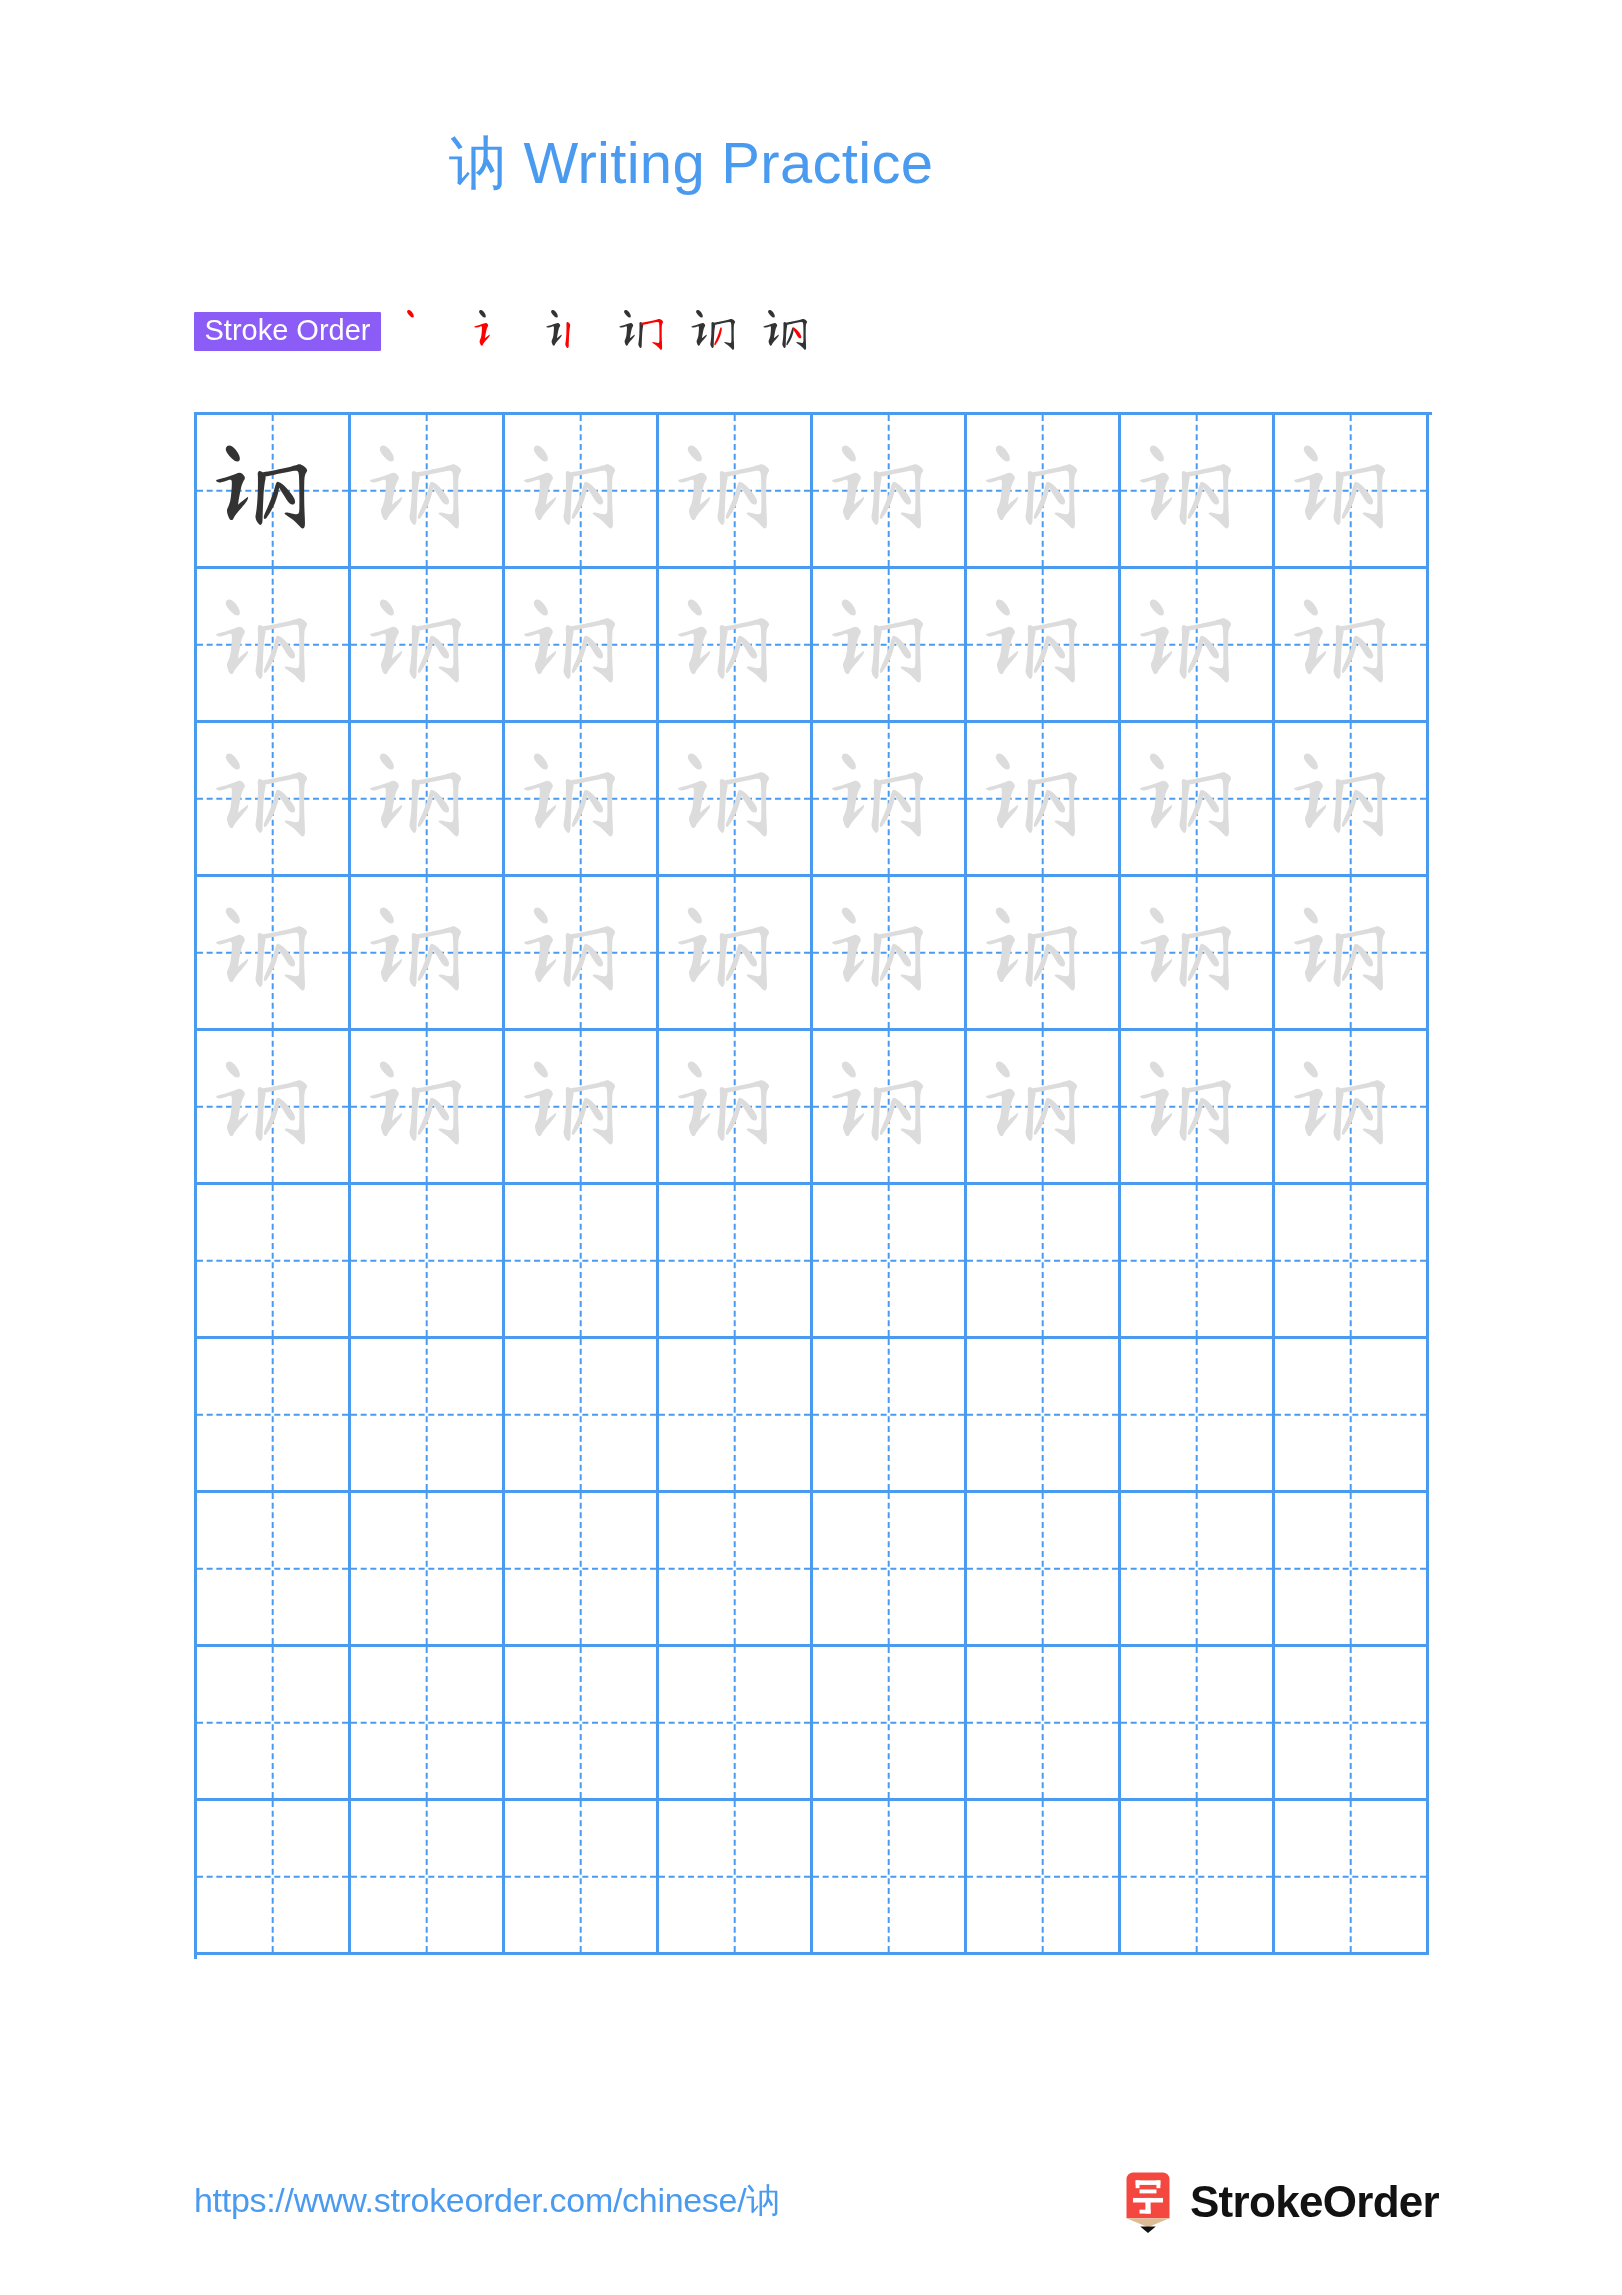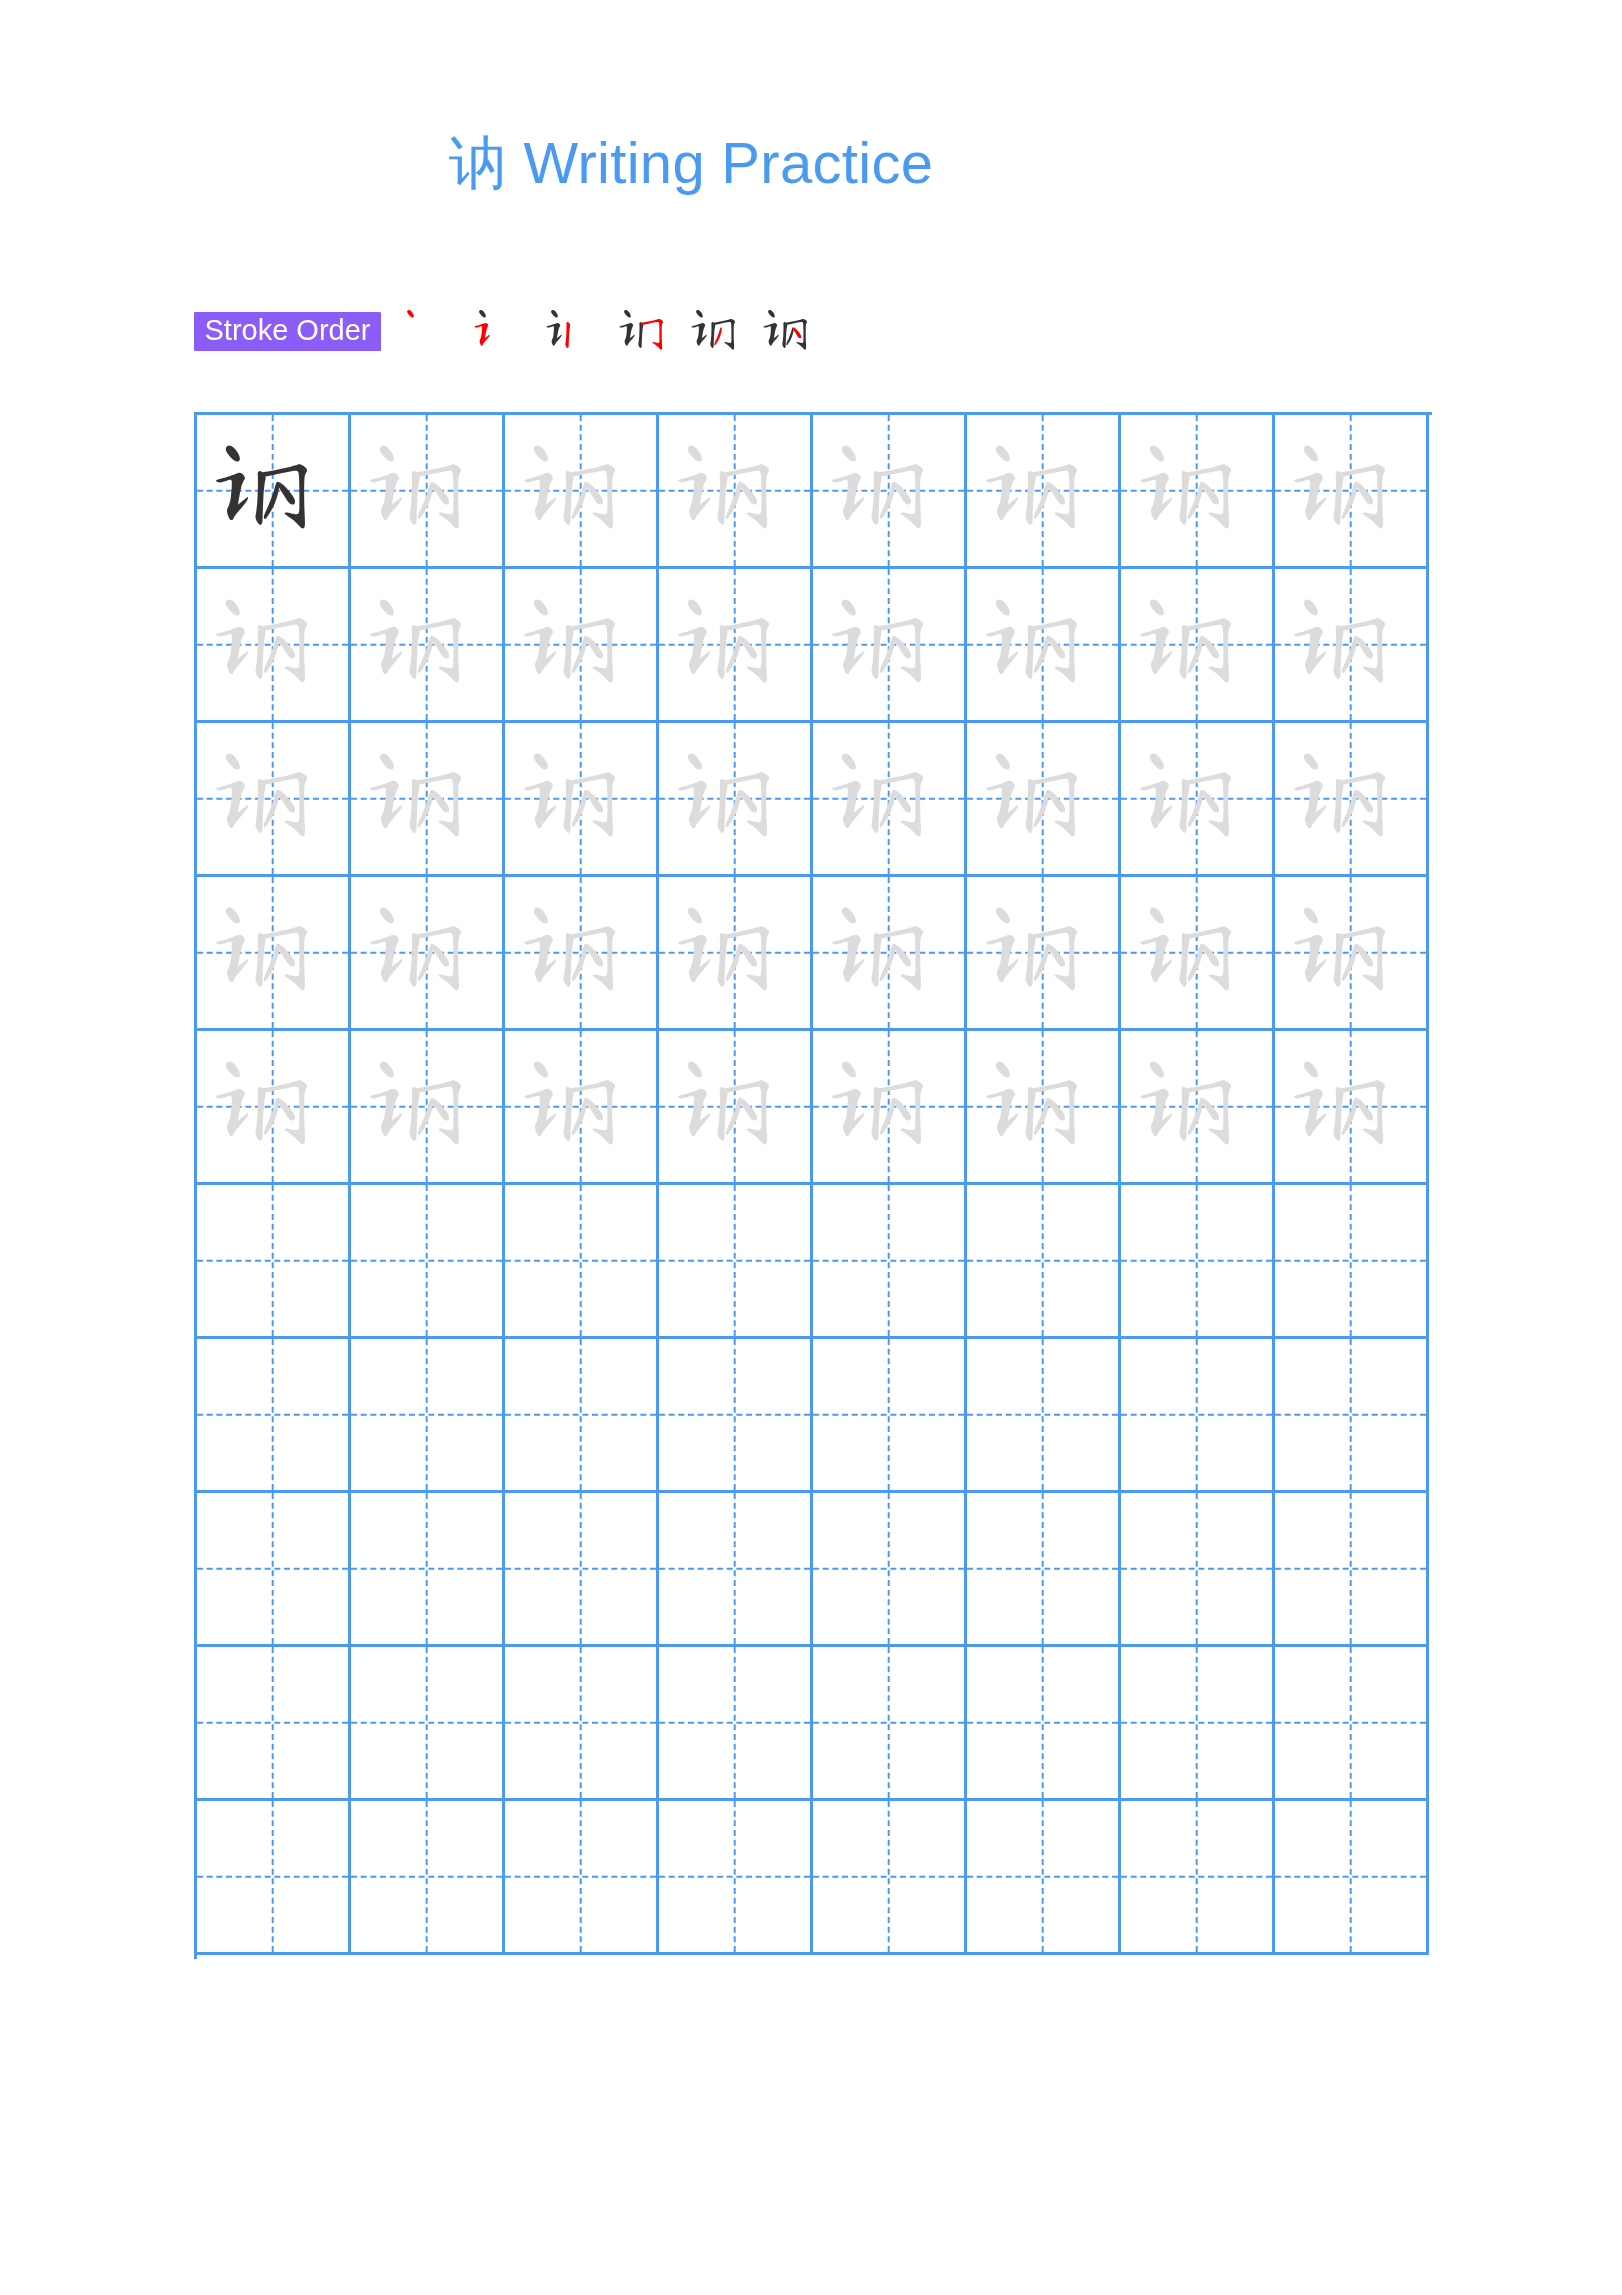--- a/index.html
+++ b/index.html
@@ -730,14 +730,32 @@
     <div class="grid-cell"></div>
     <div class="grid-cell"></div>
     <div class="grid-cell"></div>
     <div class="grid-cell"></div>
     <div class="grid-cell"></div>
     <div class="grid-cell"></div>
     <div class="grid-cell"></div>
   </div>
 
 <div id="footer">
+  <a id="footer-url" href="#" style="text-decoration:none;">https://www.strokeorder.com/chinese/讷</a>
+  <div id="footer-brand">
+    <svg id="brand-logo-icon" viewBox="0 0 86 96">
+      <path d="M10 12 a10 10 0 0 1 10 -10 h46 a10 10 0 0 1 10 10 v60 h-66 z" fill="#f4473f"></path>
+      <path d="M10 72 h66 l-33 14 z" fill="#dfbb94"></path>
+      <path d="M31 85 h24 l-12 10 z" fill="#111111"></path>
+      <g fill="#ffffff">
+        <rect x="24" y="14" width="38" height="7"></rect>
+        <rect x="24" y="14" width="6" height="12"></rect>
+        <rect x="56" y="14" width="6" height="12"></rect>
+        <rect x="30" y="28" width="26" height="6"></rect>
+        <rect x="20" y="41" width="46" height="7"></rect>
+        <rect x="39" y="41" width="8" height="24"></rect>
+        <rect x="30" y="59" width="17" height="6"></rect>
+      </g>
+    </svg>
+    <div id="brand-name">StrokeOrder</div>
+  </div>
 </div>
 
 
 </body></html>

